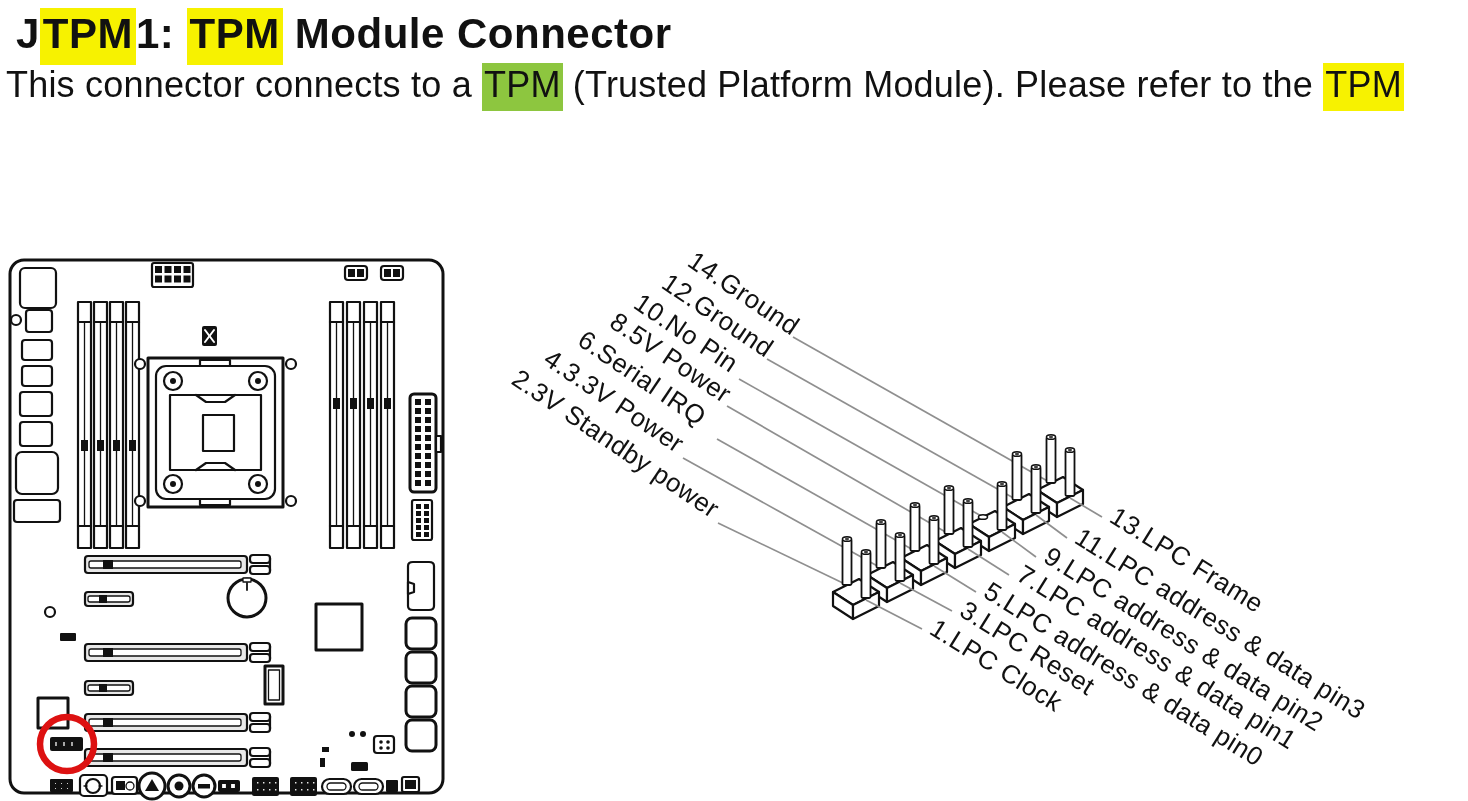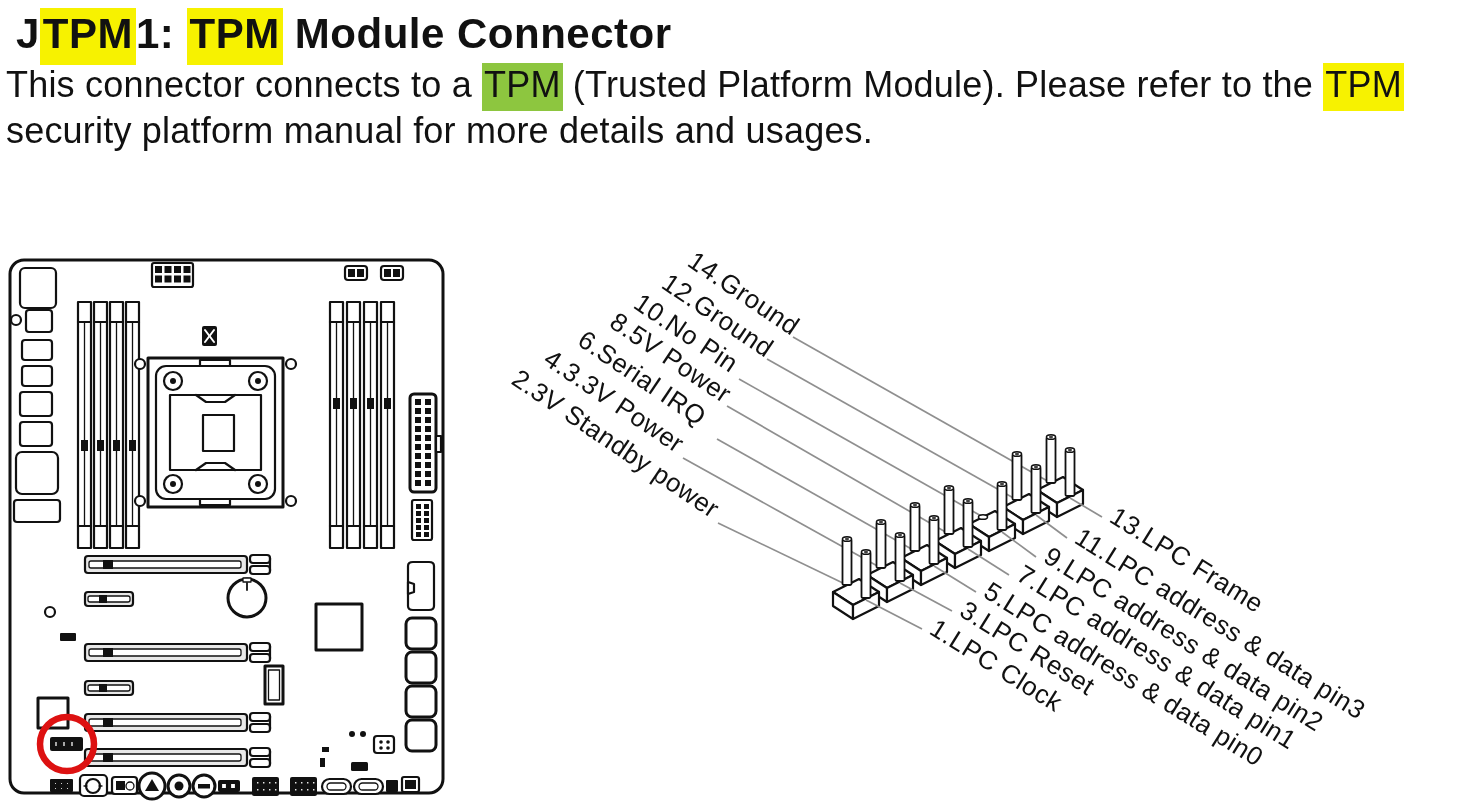--- a/index.html
+++ b/index.html
@@ -28,21 +28,21 @@
   .mid{stroke-width:1.8}
   .bold3{stroke-width:3}
   .plabel{font-size:26px;fill:#111;letter-spacing:.5px}
 </style>
 </head>
 <body>
 
 <main>
 
   <h1 class="title"><span>J</span><span class="hl hl-yellow" style="background: rgb(247, 242, 0);">TPM</span><span>1: </span><span class="hl hl-yellow" style="background: rgb(247, 242, 0);">TPM</span><span> Module Connector</span></h1>
-  <p class="para"><span>This connector connects to a </span><span class="hl hl-green" style="background: rgb(141, 198, 63);">TPM</span><span> (Trusted Platform Module). Please refer to the </span><span class="hl hl-yellow" style="background: rgb(247, 242, 0);">TPM</span><br><span>security platform manual for more details and usages.</span></p>
+  <p class="para"><span>This connector connects to a </span><span class="hl hl-green" style="background: rgb(141, 198, 63);">TPM</span><span> (Trusted Platform Module). Please refer to the </span><span class="hl hl-yellow" style="background: rgb(247, 242, 0);">TPM</span><br></p>
 
   <svg class="diagram" width="1468" height="641" viewBox="0 160 1468 641">
 
     <defs>
 
       <g id="pin">
         <rect x="-4.5" y="-46" width="9" height="46" rx="1.5" class="w" stroke="#111" stroke-width="1.8"></rect>
         <ellipse cx="0" cy="-46" rx="4.5" ry="2.3" class="w" stroke="#111" stroke-width="1.6"></ellipse>
         <ellipse cx="0" cy="-46" rx="1.7" ry="0.8" fill="none" stroke="#111" stroke-width="1"></ellipse>
       </g>

